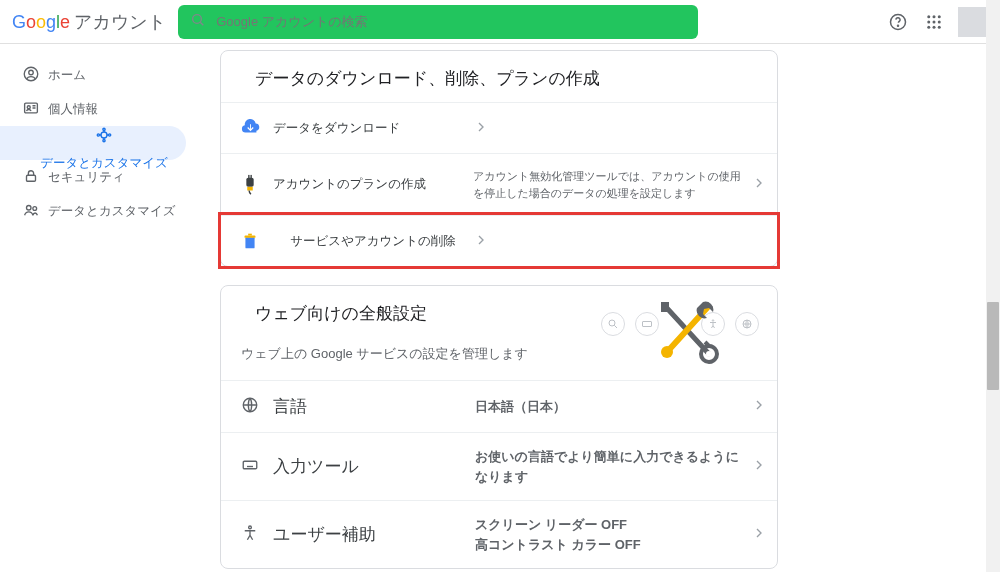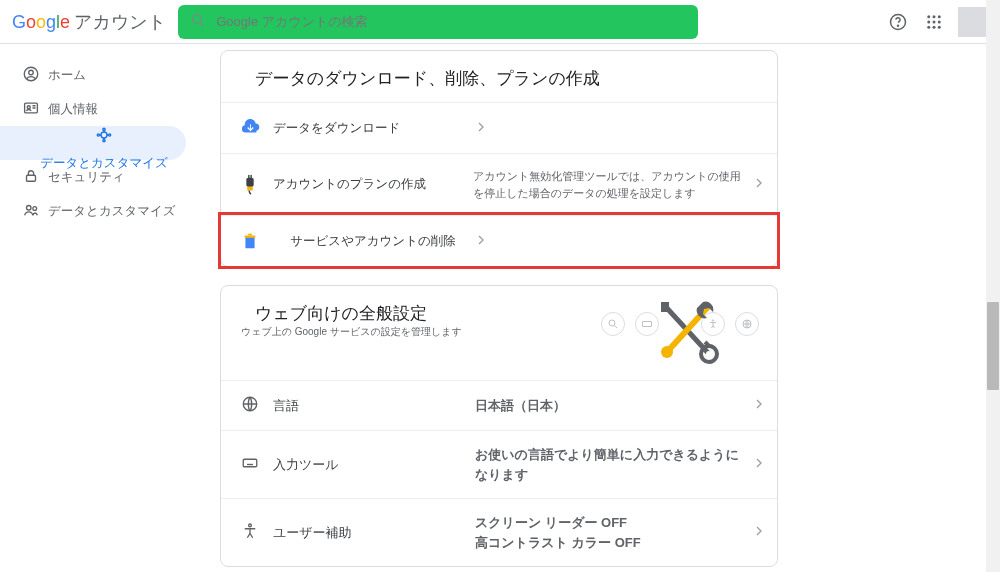--- a/index.html
+++ b/index.html
@@ -55,21 +55,21 @@
 .side-item.active { background:#e8f0fe; color:#1a73e8;flex-direction:column; }
 .side-item svg { width:18px; height:18px; }
 
 .main { flex:1; padding: 6px 40px 0 16px; overflow-y:auto; }
 .card {
   border:1px solid #dadce0; border-radius:8px; margin-bottom: 18px;
   width: 558px;
 }
 .card-head { padding: 16px 20px 6px 20px; }
 .card-title { font-size: 17px; color:#202124; font-weight: 400; margin-left: 14px; }
-.card-sub { font-size: 10px; color:#5f6368; margin-top:0; }
+.card-sub { font-size: 13px; color:#5f6368; margin-top:20px; }
 .row {
   display:flex; align-items:center;
   padding: 14px 10px 14px 16px;
   border-top: 1px solid #eceff1;
   position: relative; cursor: pointer;
 }
 .row:first-of-type { border-top: none; }
 .row .ricon { width:26px; display:flex; justify-content:center; color:#5f6368; }
 .row .rlabel { width: 210px; font-size:12.5px; color:#3c4043; padding-left: 10px; }
 .row .rdesc { flex:1; font-size:11px; color:#5f6368; line-height:1.5; padding-right:8px; }
@@ -78,21 +78,21 @@
 .tools-illus { position:absolute; right:16px; top:6px; }
 .mini-circles { display:flex; gap:10px; margin-top:8px; }
 .mini-c { width:24px; height:24px; border:1px solid #dadce0; border-radius:50%; display:flex; align-items:center; justify-content:center; color:#bdc1c6; font-size:11px; }
 
 .settings-head { padding: 16px 20px 12px 20px; position: relative; min-height: 94px; }
 .srow {
   display:flex; align-items:center; padding: 14px 10px 14px 20px;
   border-top:1px solid #eceff1; cursor:pointer;
 }
 .srow .sicon { width:22px; color:#5f6368; }
-.srow .slabel { width: 212px; font-size:13px; color:#3c4043; padding-left:10px; }
+.srow .slabel { width: 212px; font-size:17px; color:#3c4043; padding-left:10px; }
 .srow .sval { flex:1; font-size:13px; color:#5f6368; line-height:1.5;font-weight:bold; }
 .srow .chev { color:#9aa0a6; }
 
 .vscroll { position:absolute; right:0; top:0; width:14px; height:572px; background:#f1f1f1; }
 .vscroll-thumb { position:absolute; right:1px; top:302px; width:12px; height:88px; background:#b9b9b9; border-radius:1px; }
 </style>
 </head>
 <body>
 
 <div class="header">

